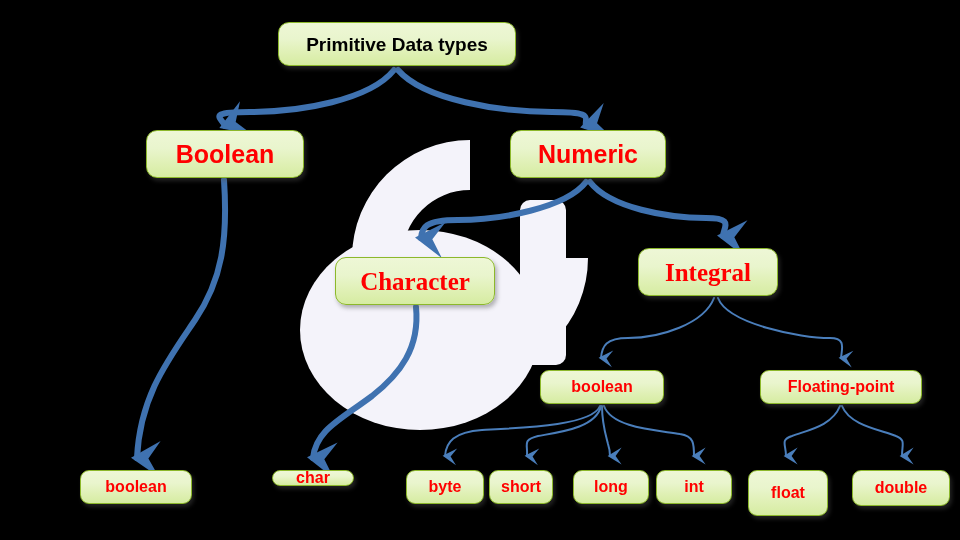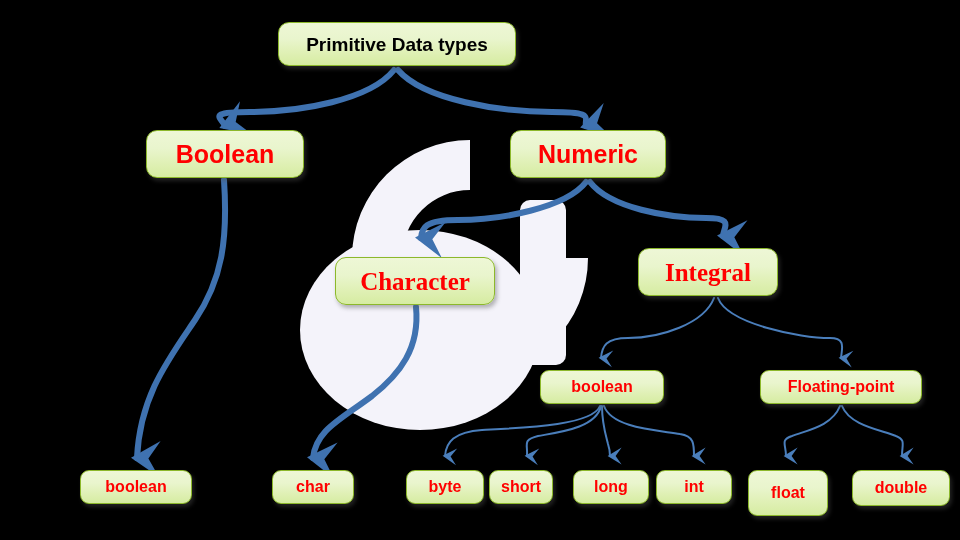--- a/index.html
+++ b/index.html
@@ -155,21 +155,21 @@
       </div>
       <div class="node lvl-4" style="left: 540px; top: 370px; width: 124px; height: 34px;">
         <span class="node-label">boolean</span>
       </div>
       <div class="node lvl-4" style="left: 760px; top: 370px; width: 162px; height: 34px;">
         <span class="node-label">Floating-point</span>
       </div>
       <div class="node lvl-leaf" style="left: 80px; top: 470px; width: 112px; height: 34px;">
         <span class="node-label">boolean</span>
       </div>
-      <div class="node lvl-leaf" style="left: 272px; top: 470px; width: 82px; height: 34px;">
+      <div class="node lvl-leaf" style="left: 272px; top: 470px; width: 82px; height: 16px;">
         <span class="node-label">char</span>
       </div>
       <div class="node lvl-leaf" style="left: 406px; top: 470px; width: 78px; height: 34px;">
         <span class="node-label">byte</span>
       </div>
       <div class="node lvl-leaf" style="left: 489px; top: 470px; width: 64px; height: 34px;">
         <span class="node-label">short</span>
       </div>
       <div class="node lvl-leaf" style="left: 573px; top: 470px; width: 76px; height: 34px;">
         <span class="node-label">long</span>

